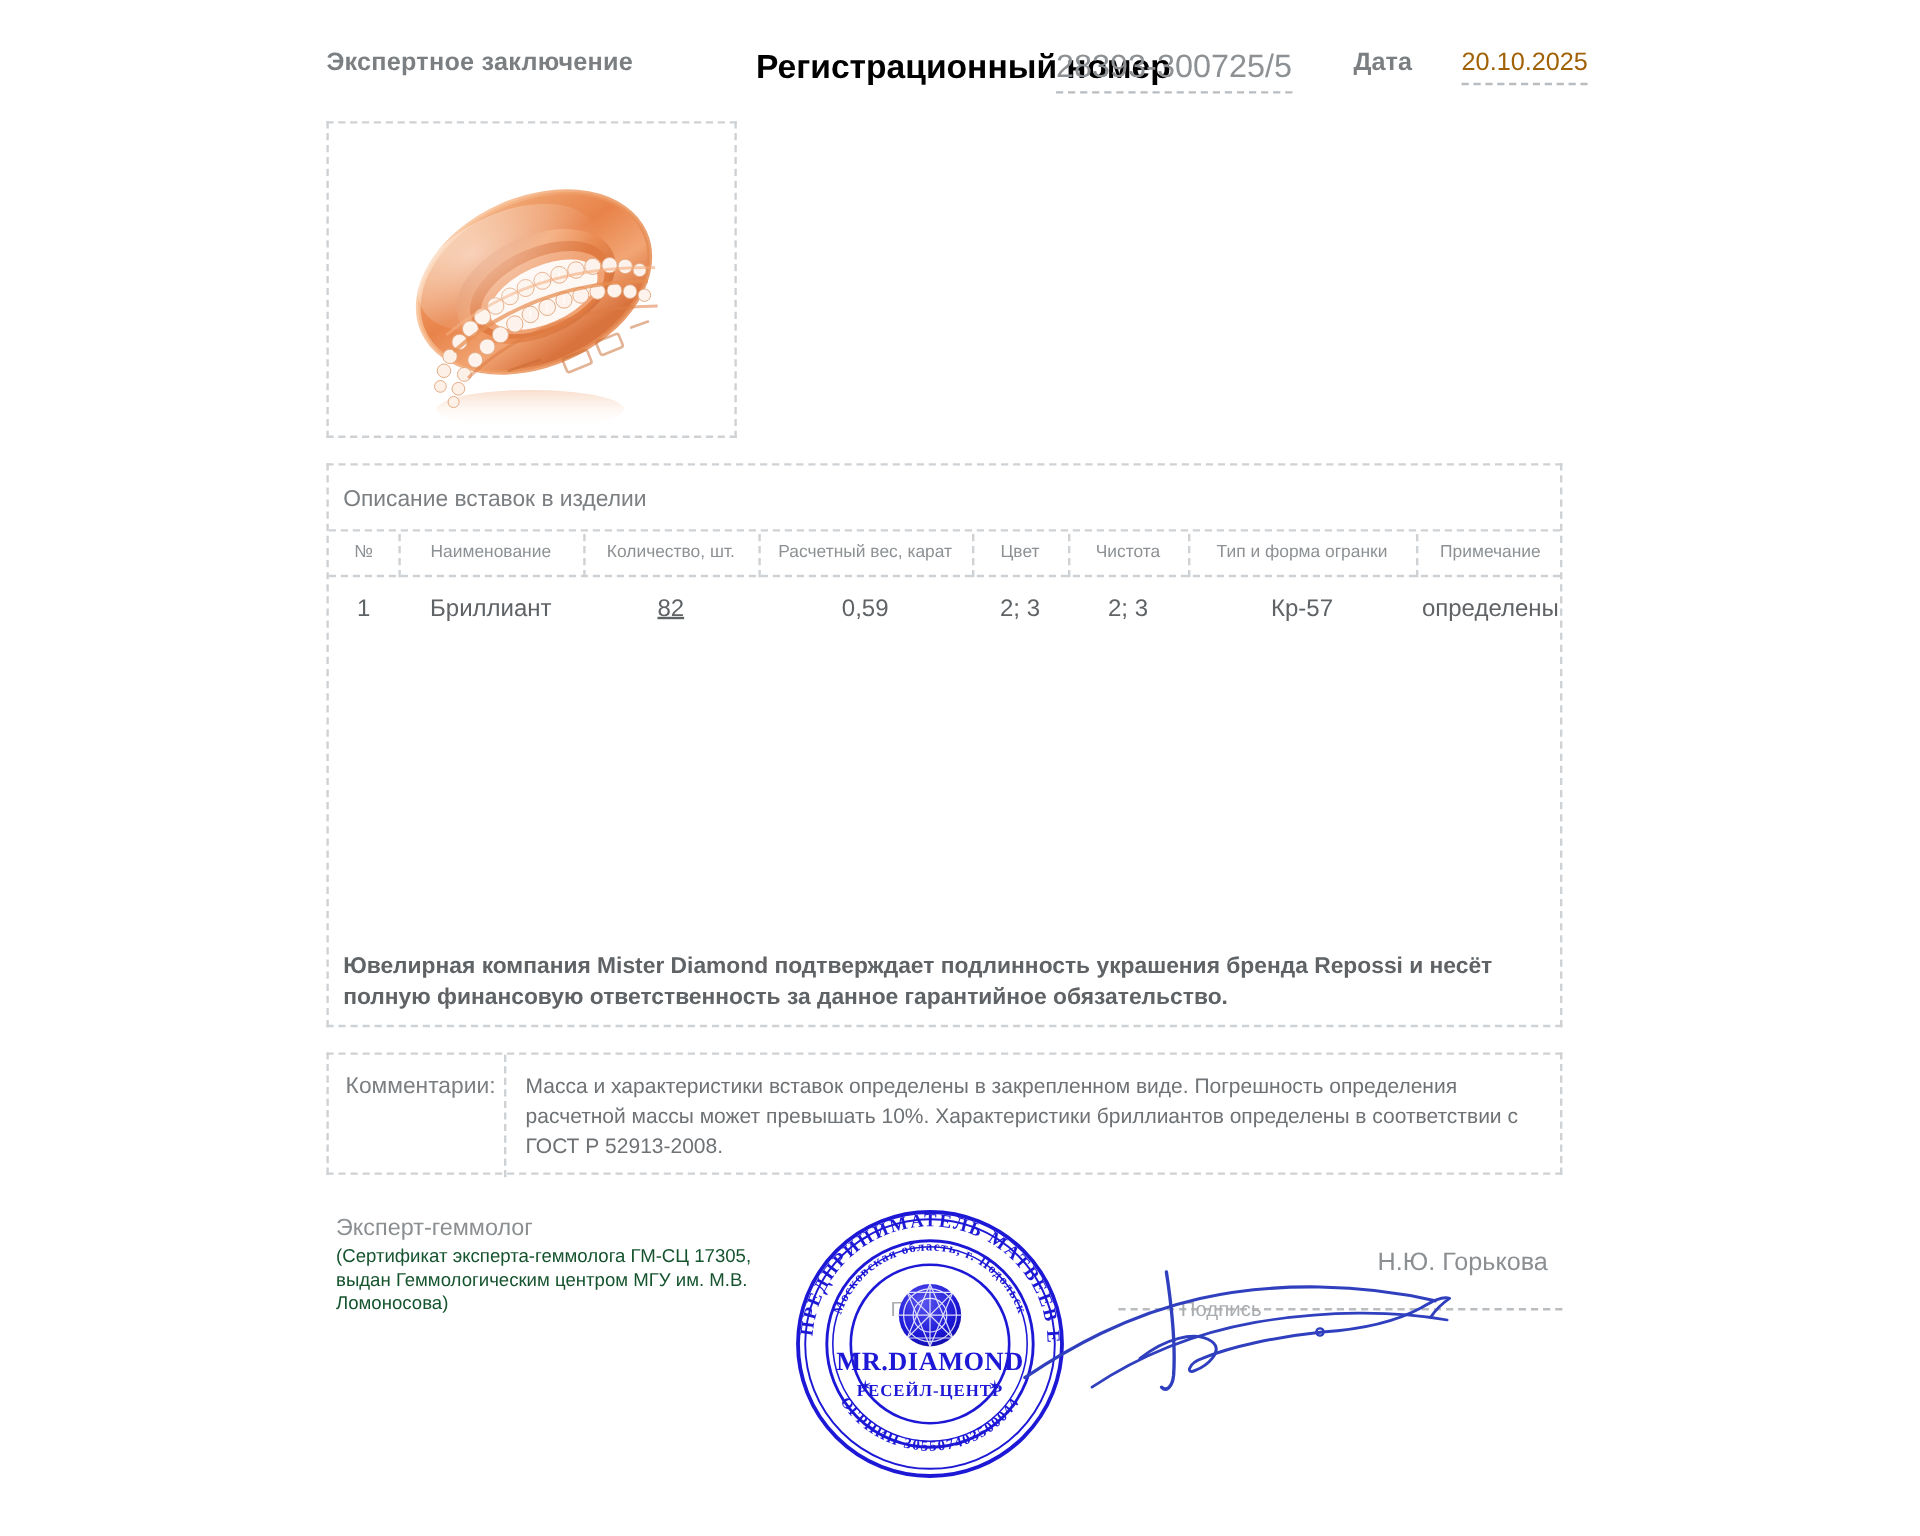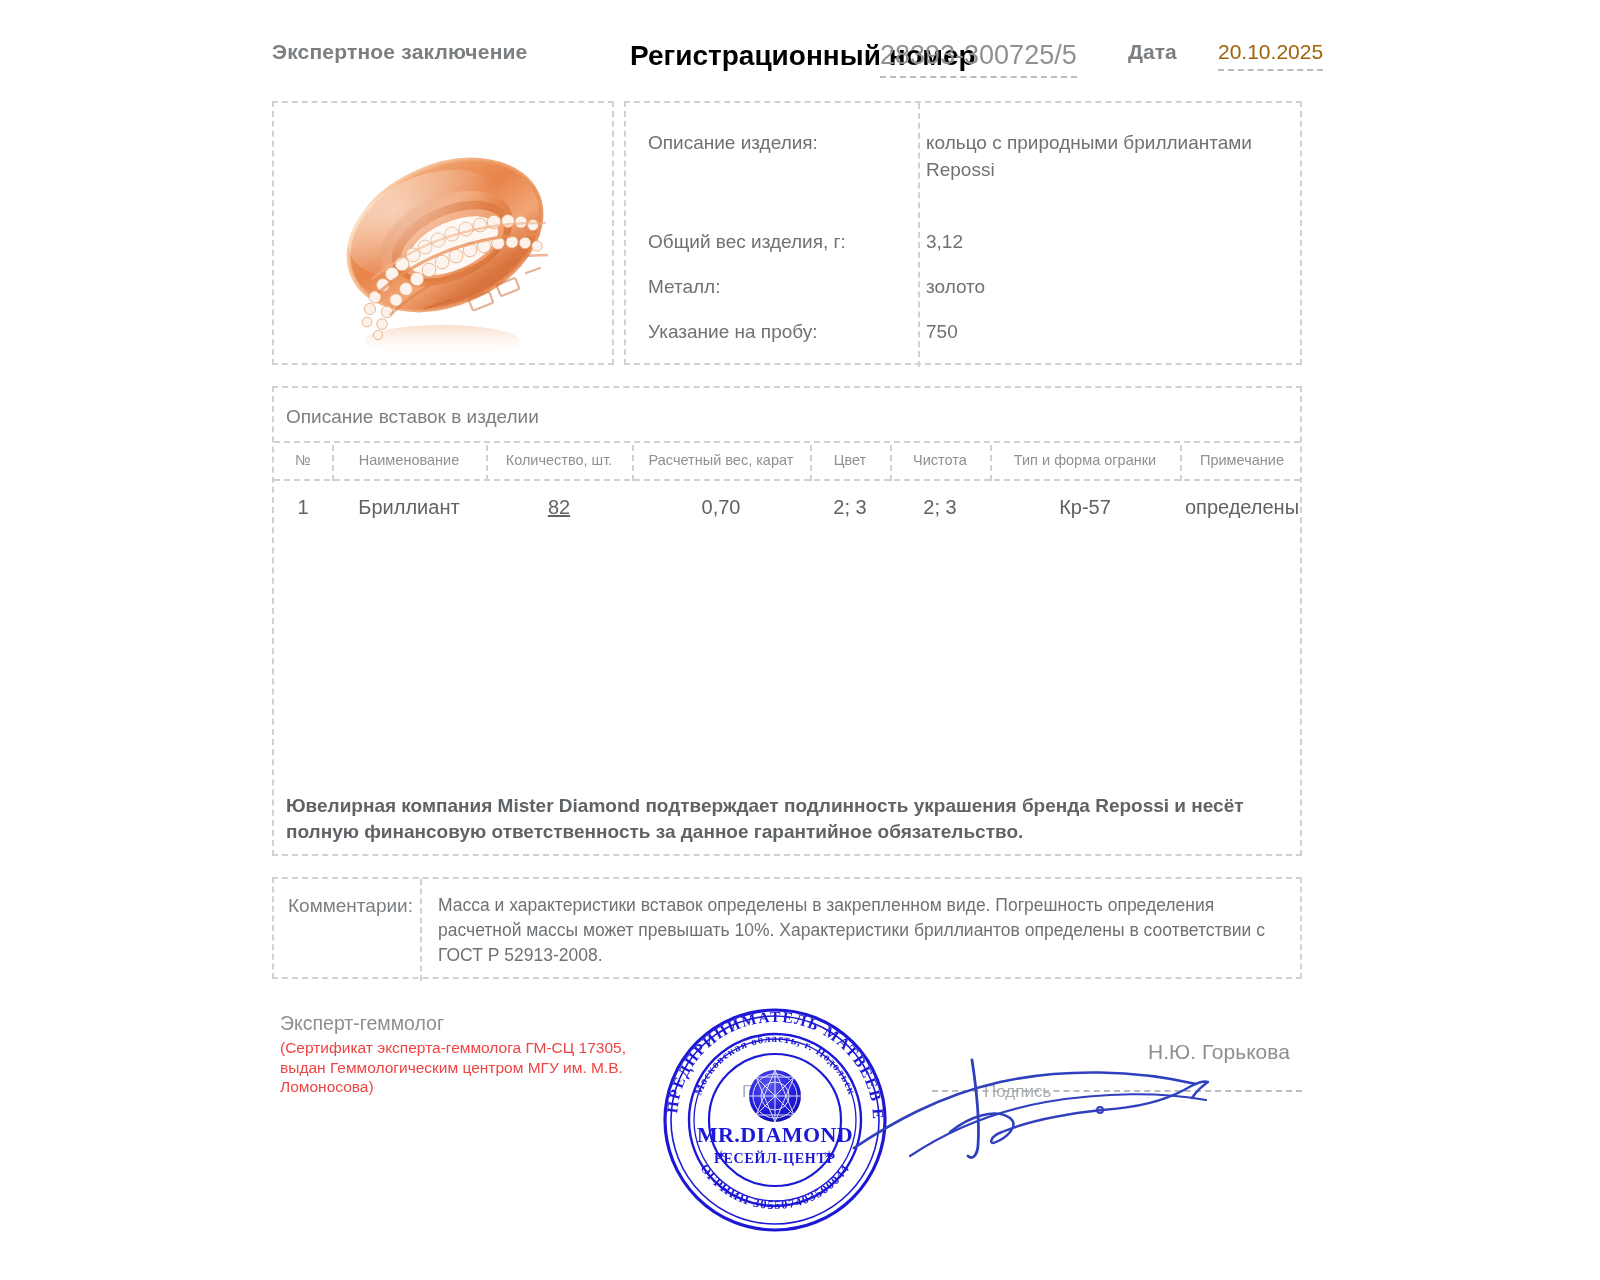--- a/index.html
+++ b/index.html
@@ -48,21 +48,21 @@
 
   
   .comm-box{position:absolute;left:272px;top:877px;width:1030px;height:102px;}
   .comm-divider{position:absolute;left:146px;top:0;width:0;height:102px;border-left:2px dashed #cfd2d5;}
   .comm-label{position:absolute;left:14px;top:16px;font-size:19px;color:#7b7f82;}
   .comm-text{position:absolute;left:164px;top:14px;width:845px;font-size:17.5px;color:#6e7275;line-height:25px;}
 
   
   .footer{position:absolute;left:272px;top:1004px;width:1030px;height:240px;}
   .exp-title{position:absolute;left:8px;top:8px;font-size:19.5px;color:#8b8f92;}
-  .exp-sub{position:absolute;left:8px;top:34px;width:360px;font-size:15.5px;color:#ef4444;line-height:19.5px;}
+  .exp-sub{position:absolute;left:8px;top:34px;width:360px;font-size:15.5px;color:#14532d;line-height:19.5px;}
 
   .sig-line{position:absolute;left:660px;top:86px;width:370px;height:0;border-top:2px dashed #b9bdc0;}
   .sig-label{position:absolute;left:712px;top:78px;font-size:17px;color:#a9adb0;}
   .stamp-label{position:absolute;left:470px;top:78px;font-size:17px;color:#a9adb0;}
   .sig-name{position:absolute;left:876px;top:36px;font-size:21px;color:#8b8f92;}
 
   
   .seal{position:absolute;left:655px;top:1000px;width:240px;height:240px;}
   .sig-ink{position:absolute;left:850px;top:1020px;width:420px;height:140px;pointer-events:none;}
 
@@ -195,35 +195,20 @@
 
         <path d="M104 190 Q170 132 266 131" fill="none" stroke="#e78d52" stroke-width="3.2" opacity="0.75"></path>
         <path d="M98 176 Q168 118 272 120" fill="none" stroke="#f3aa79" stroke-width="2.4" opacity="0.6"></path>
         <path d="M116 212 Q180 152 274 152" fill="none" stroke="#df7c45" stroke-width="2.6" opacity="0.55"></path>
 
         <ellipse cx="150" cy="120" rx="80" ry="46" fill="url(#shine)" transform="rotate(-24 150 120)"></ellipse>
       </svg>
     </div>
   </div>
 
-  <div class="desc-box dash">
-    <div class="desc-col-divider"></div>
-
-    <div class="desc-row dl" style="top:26px;">Описание изделия:</div>
-    <div class="desc-row dv" style="top:26px;">кольцо с природными бриллиантами Repossi</div>
-
-    <div class="desc-row dl" style="top:125px;">Общий вес изделия, г:</div>
-    <div class="desc-row dv" style="top:125px;">3,12</div>
-
-    <div class="desc-row dl" style="top:170px;">Металл:</div>
-    <div class="desc-row dv" style="top:170px;">золото</div>
-
-    <div class="desc-row dl" style="top:215px;">Указание на пробу:</div>
-    <div class="desc-row dv" style="top:215px;">750</div>
-  </div>
 
   <div class="table-box dash">
     <div class="tbl-caption">Описание вставок в изделии</div>
 
     <div class="tbl-head">
       <div class="th" style="left:0px;width:58px;">№</div>
       <div class="vsep" style="left:58px;"></div>
       <div class="th" style="left:58px;width:154px;">Наименование</div>
       <div class="vsep" style="left:212px;"></div>
       <div class="th" style="left:212px;width:146px;">Количество, шт.</div>
@@ -236,21 +221,21 @@
       <div class="vsep" style="left:716px;"></div>
       <div class="th" style="left:716px;width:190px;">Тип и форма огранки</div>
       <div class="vsep" style="left:906px;"></div>
       <div class="th" style="left:906px;width:124px;">Примечание</div>
     </div>
 
     <div>
       <div class="td" style="left:0px;width:58px;">1</div>
       <div class="td" style="left:58px;width:154px;">Бриллиант</div>
       <div class="td" style="left:212px;width:146px;text-decoration:underline;">82</div>
-      <div class="td" style="left:358px;width:178px;">0,70</div>
+      <div class="td" style="left:358px;width:178px;">0,59</div>
       <div class="td" style="left:536px;width:80px;">2; 3</div>
       <div class="td" style="left:616px;width:100px;">2; 3</div>
       <div class="td" style="left:716px;width:190px;">Кр-57</div>
       <div class="td" style="left:906px;width:124px;">определены</div>
     </div>
 
     <div class="statement">Ювелирная компания Mister Diamond подтверждает подлинность украшения бренда Repossi и несёт полную финансовую ответственность за данное гарантийное обязательство.</div>
   </div>
 
   <div class="comm-box dash">

